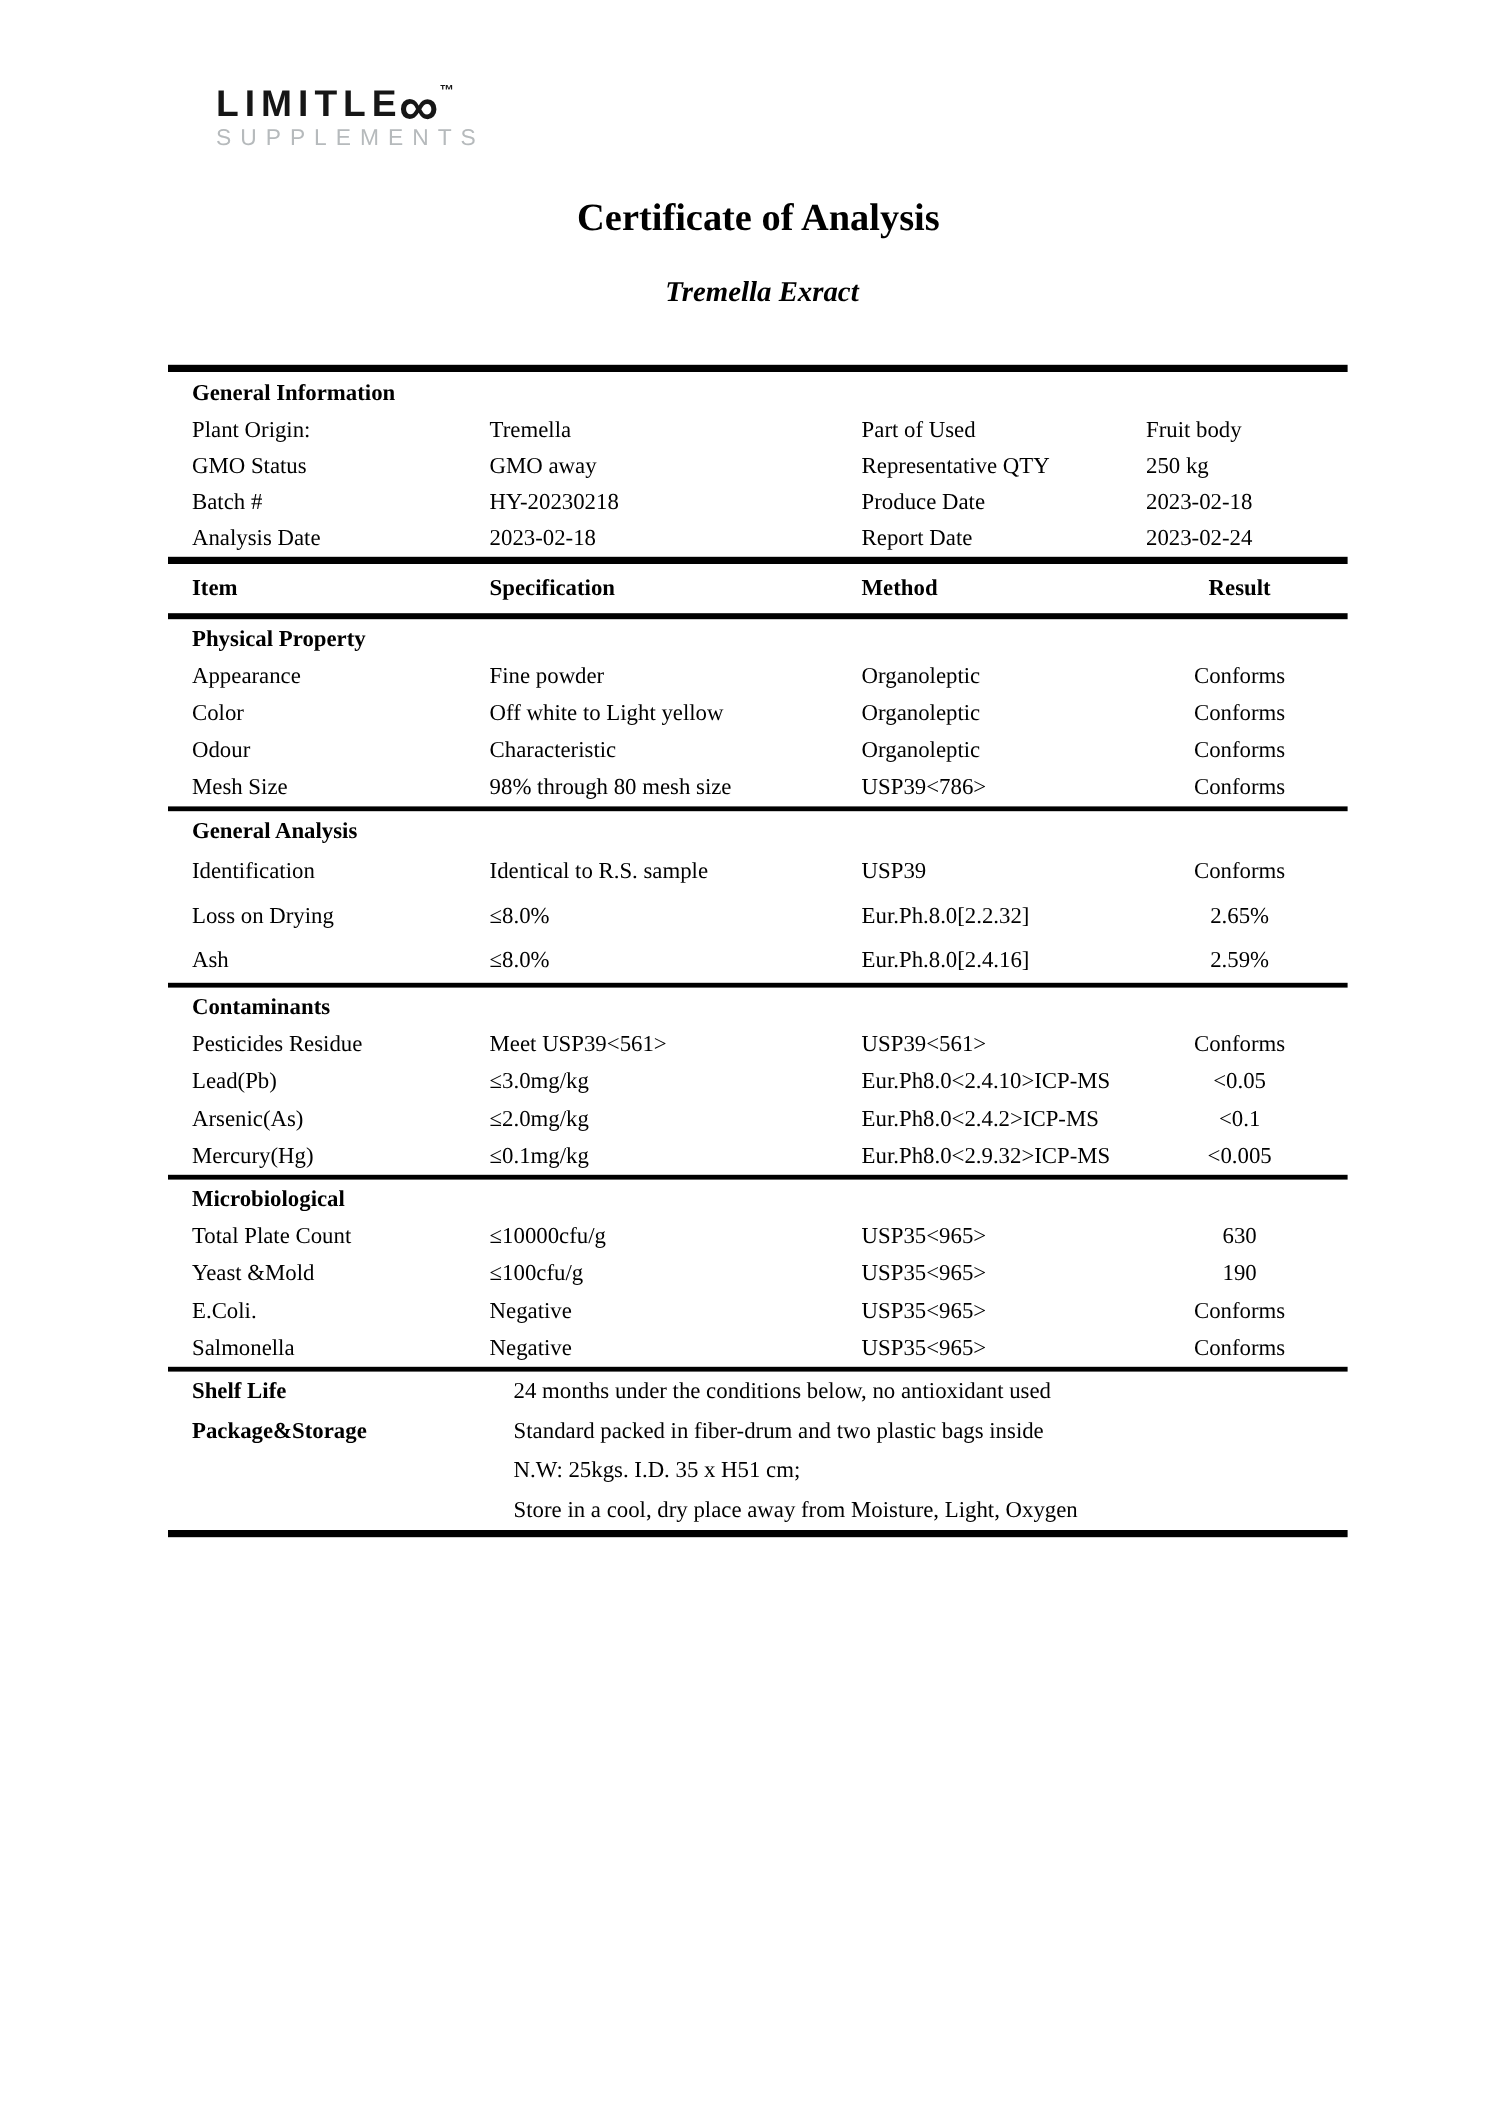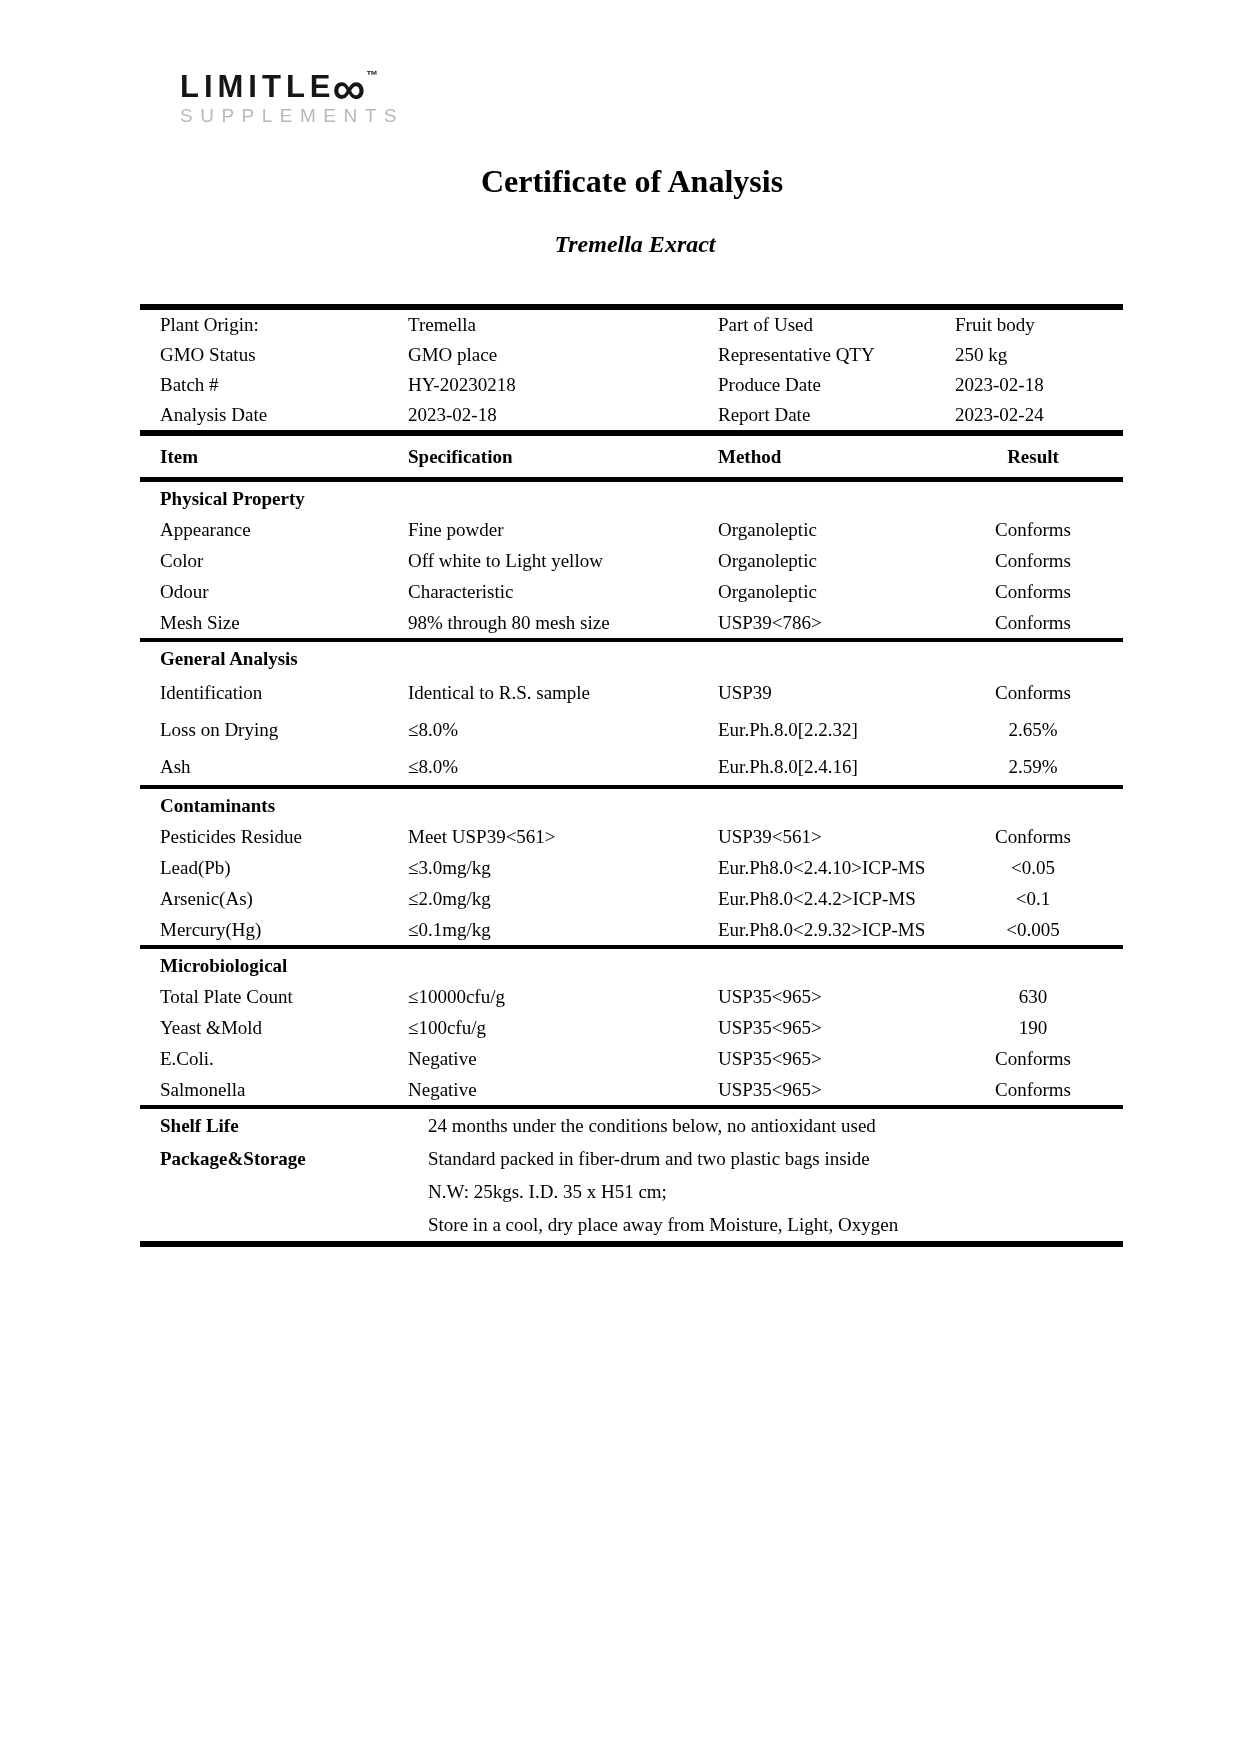--- a/index.html
+++ b/index.html
@@ -61,29 +61,30 @@
     </div>
     <div class="logo-sub">SUPPLEMENTS</div>
   </div>
 
   <h1 class="title">Certificate of Analysis</h1>
   <h2 class="subtitle">Tremella Exract</h2>
 
   <div class="coa">
 
     <section>
+      <div class="sec-head gi-head">General Information</div>
       <div class="gi-row">
         <span>Plant Origin:</span>
         <span>Tremella</span>
         <span>Part of Used</span>
         <span>Fruit body</span>
       </div>
       <div class="gi-row">
         <span>GMO Status</span>
-        <span>GMO place</span>
+        <span>GMO away</span>
         <span>Representative QTY</span>
         <span>250 kg</span>
       </div>
       <div class="gi-row">
         <span>Batch #</span>
         <span>HY-20230218</span>
         <span>Produce Date</span>
         <span>2023-02-18</span>
       </div>
       <div class="gi-row">

